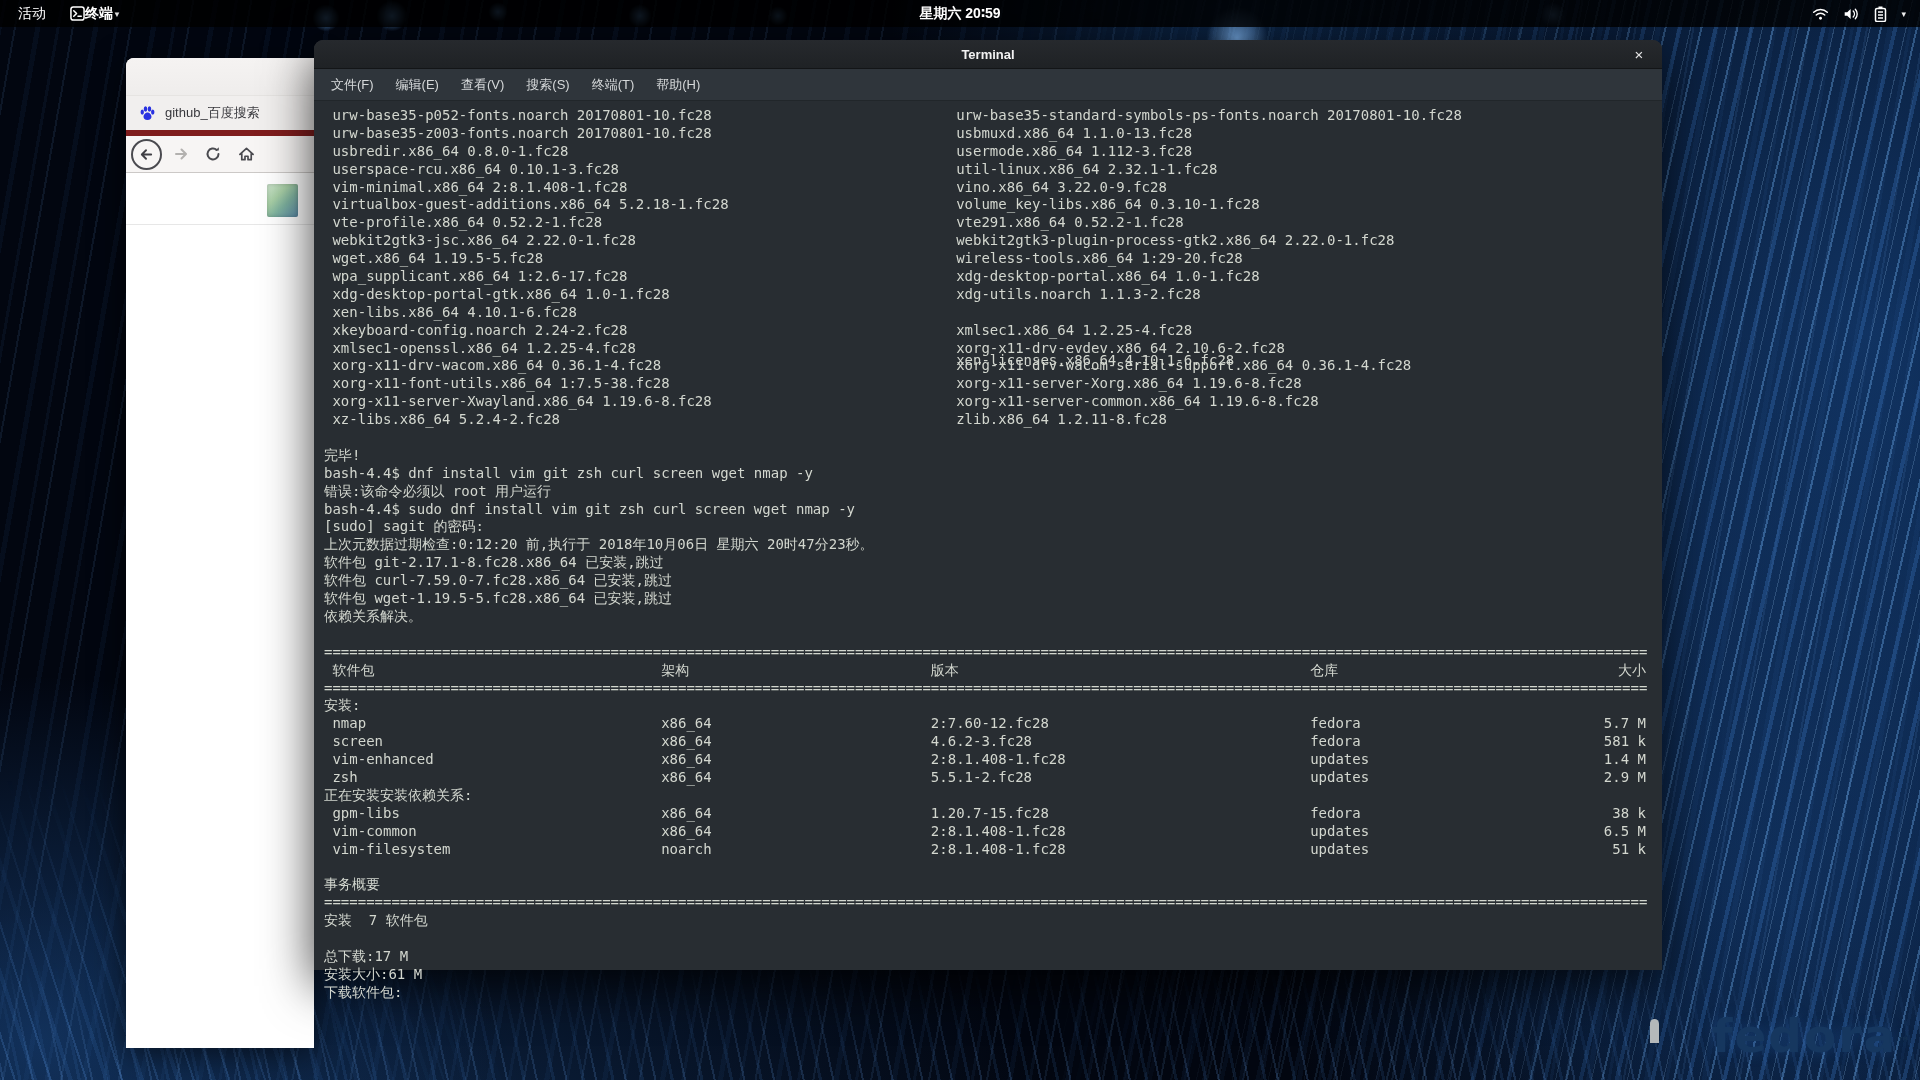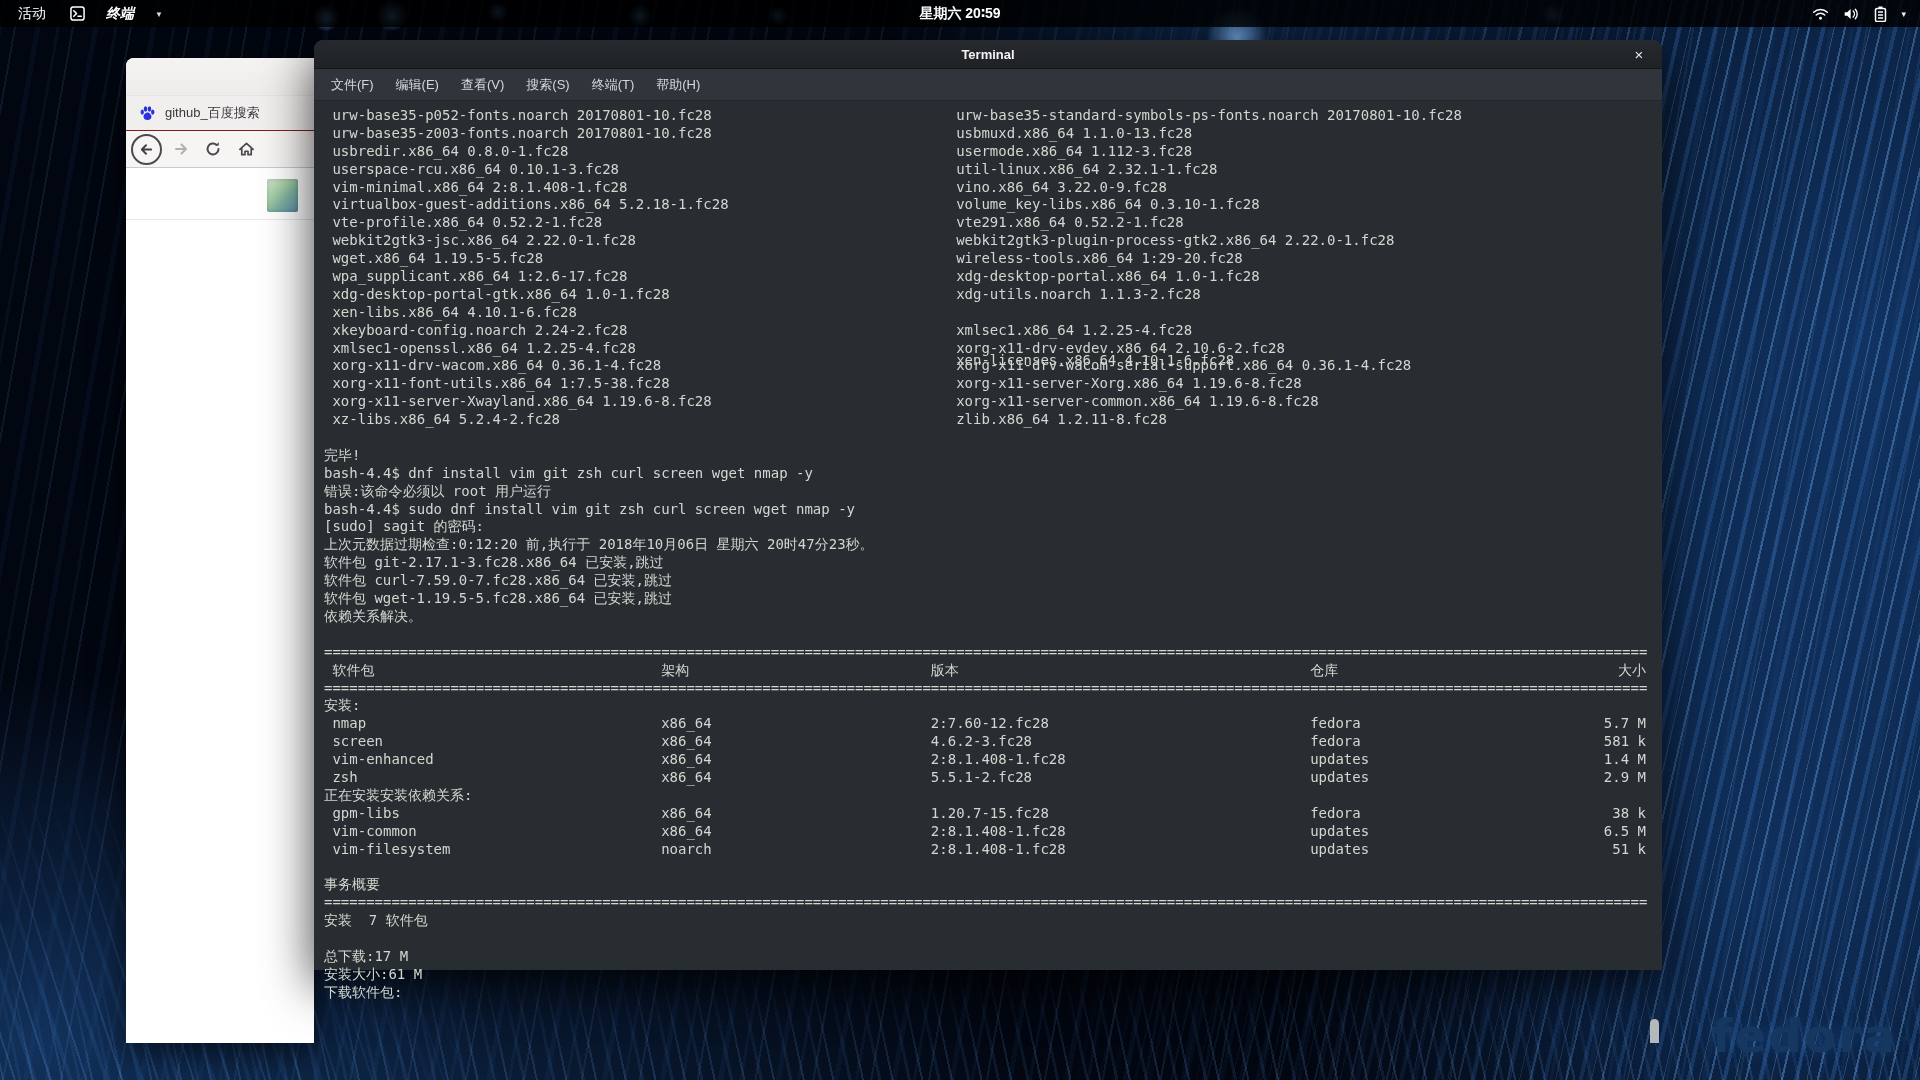--- a/index.html
+++ b/index.html
@@ -53,34 +53,34 @@
   .fedora-logo{position:absolute;left:1712px;top:1008px;
       font-family:"DejaVu Sans",sans-serif;font-weight:bold;font-size:47px;letter-spacing:2px;
       color:#16375f;text-shadow:0 0 14px rgba(40,95,170,.35);}
   .fedora-logo .tm{font-size:12px;color:#14304f;vertical-align:6px;letter-spacing:0;}
 
   
   .topbar{position:absolute;left:0;top:0;width:1920px;height:27px;background:rgba(0,0,0,.82);
       color:#fff;font-size:14px;display:flex;align-items:center;z-index:50;}
   .tb-left{display:flex;align-items:center;gap:18px;padding-left:12px;}
   .tb-activities{padding:2px 6px;}
-  .tb-app{display:flex;align-items:center;gap:21px;font-style:italic;}
+  .tb-app{display:flex;align-items:center;gap:0;}
   .tb-app .caret{font-size:8px;color:#ddd;margin-top:1px;}
   .tb-clock{position:absolute;left:0;right:0;text-align:center;font-weight:bold;font-size:14px;pointer-events:none;}
   .tb-right{margin-left:auto;display:flex;align-items:center;gap:14px;padding-right:14px;}
   .tb-icon{display:inline-flex;align-items:center;}
   .tb-caret{font-size:9px;color:#eee;}
 
   
   .browser{position:absolute;left:126px;top:58px;width:188px;height:984px;z-index:10;
       box-shadow:0 10px 34px rgba(0,0,0,.65);border-radius:8px 0 0 0;background:#fff;}
   .bw-titlebar{height:37px;background:linear-gradient(#f5f3f2,#efedec);border-radius:8px 0 0 0;
       border-bottom:1px solid #e6e4e2;}
   .bw-tabrow{height:34px;background:#f1efee;display:flex;align-items:center;gap:9px;
-      padding-left:13px;border-bottom:1px solid #7f1d1d;}
+      padding-left:13px;border-bottom:6px solid #7f1d1d;}
   .bw-tab-title{font-size:13px;color:#38383d;white-space:nowrap;overflow:hidden;}
   .bw-navrow{height:36px;background:#f7f5f4;border-bottom:1px solid #ccc9c7;
       display:flex;align-items:center;}
   .nav-btn{display:inline-flex;align-items:center;justify-content:center;}
   .nav-back{width:27px;height:27px;border:2px solid #4a4a4f;border-radius:50%;margin-left:5px;}
   .nav-fwd{width:24px;height:24px;margin-left:7px;}
   .nav-reload{width:24px;height:24px;margin-left:8px;}
   .nav-home{width:24px;height:24px;margin-left:9px;}
   .bw-content{position:relative;background:#fff;height:875px;}
   .bw-thumb{position:absolute;left:141px;top:11px;width:31px;height:33px;border-radius:2px;
@@ -239,21 +239,21 @@
         <div class="tline"><span class="tcell" style="left: 1ch;">xorg-x11-font-utils.x86_64 1:7.5-38.fc28</span><span class="tcell" style="left: 75ch;">xorg-x11-server-Xorg.x86_64 1.19.6-8.fc28</span></div>
         <div class="tline"><span class="tcell" style="left: 1ch;">xorg-x11-server-Xwayland.x86_64 1.19.6-8.fc28</span><span class="tcell" style="left: 75ch;">xorg-x11-server-common.x86_64 1.19.6-8.fc28</span></div>
         <div class="tline"><span class="tcell" style="left: 1ch;">xz-libs.x86_64 5.2.4-2.fc28</span><span class="tcell" style="left: 75ch;">zlib.x86_64 1.2.11-8.fc28</span></div>
         <div class="tline"></div>
         <div class="tline"><span class="tcell" style="left: 0ch;">完毕!</span></div>
         <div class="tline"><span class="tcell" style="left: 0ch;">bash-4.4$ dnf install vim git zsh curl screen wget nmap -y</span></div>
         <div class="tline"><span class="tcell" style="left: 0ch;">错误:该命令必须以 root 用户运行</span></div>
         <div class="tline"><span class="tcell" style="left: 0ch;">bash-4.4$ sudo dnf install vim git zsh curl screen wget nmap -y</span></div>
         <div class="tline"><span class="tcell" style="left: 0ch;">[sudo] sagit 的密码:</span></div>
         <div class="tline"><span class="tcell" style="left: 0ch;">上次元数据过期检查:0:12:20 前,执行于 2018年10月06日 星期六 20时47分23秒。</span></div>
-        <div class="tline"><span class="tcell" style="left: 0ch;">软件包 git-2.17.1-3.fc28.x86_64 已安装,跳过</span></div>
+        <div class="tline"><span class="tcell" style="left: 0ch;">软件包 git-2.17.1-8.fc28.x86_64 已安装,跳过</span></div>
         <div class="tline"><span class="tcell" style="left: 0ch;">软件包 curl-7.59.0-7.fc28.x86_64 已安装,跳过</span></div>
         <div class="tline"><span class="tcell" style="left: 0ch;">软件包 wget-1.19.5-5.fc28.x86_64 已安装,跳过</span></div>
         <div class="tline"><span class="tcell" style="left: 0ch;">依赖关系解决。</span></div>
         <div class="tline"></div>
         <div class="tline"><span class="tcell" style="left: 0ch;">=============================================================================================================================================================</span></div>
         <div class="tline"><span class="tcell" style="left: 1ch;">软件包</span><span class="tcell" style="left: 40ch;">架构</span><span class="tcell" style="left: 72ch;">版本</span><span class="tcell" style="left: 117ch;">仓库</span><span class="tcell" style="right: 0px;">大小</span></div>
         <div class="tline"><span class="tcell" style="left: 0ch;">=============================================================================================================================================================</span></div>
         <div class="tline"><span class="tcell" style="left: 0ch;">安装:</span></div>
         <div class="tline"><span class="tcell" style="left: 1ch;">nmap</span><span class="tcell" style="left: 40ch;">x86_64</span><span class="tcell" style="left: 72ch;">2:7.60-12.fc28</span><span class="tcell" style="left: 117ch;">fedora</span><span class="tcell" style="right: 0px;">5.7 M</span></div>
         <div class="tline"><span class="tcell" style="left: 1ch;">screen</span><span class="tcell" style="left: 40ch;">x86_64</span><span class="tcell" style="left: 72ch;">4.6.2-3.fc28</span><span class="tcell" style="left: 117ch;">fedora</span><span class="tcell" style="right: 0px;">581 k</span></div>

